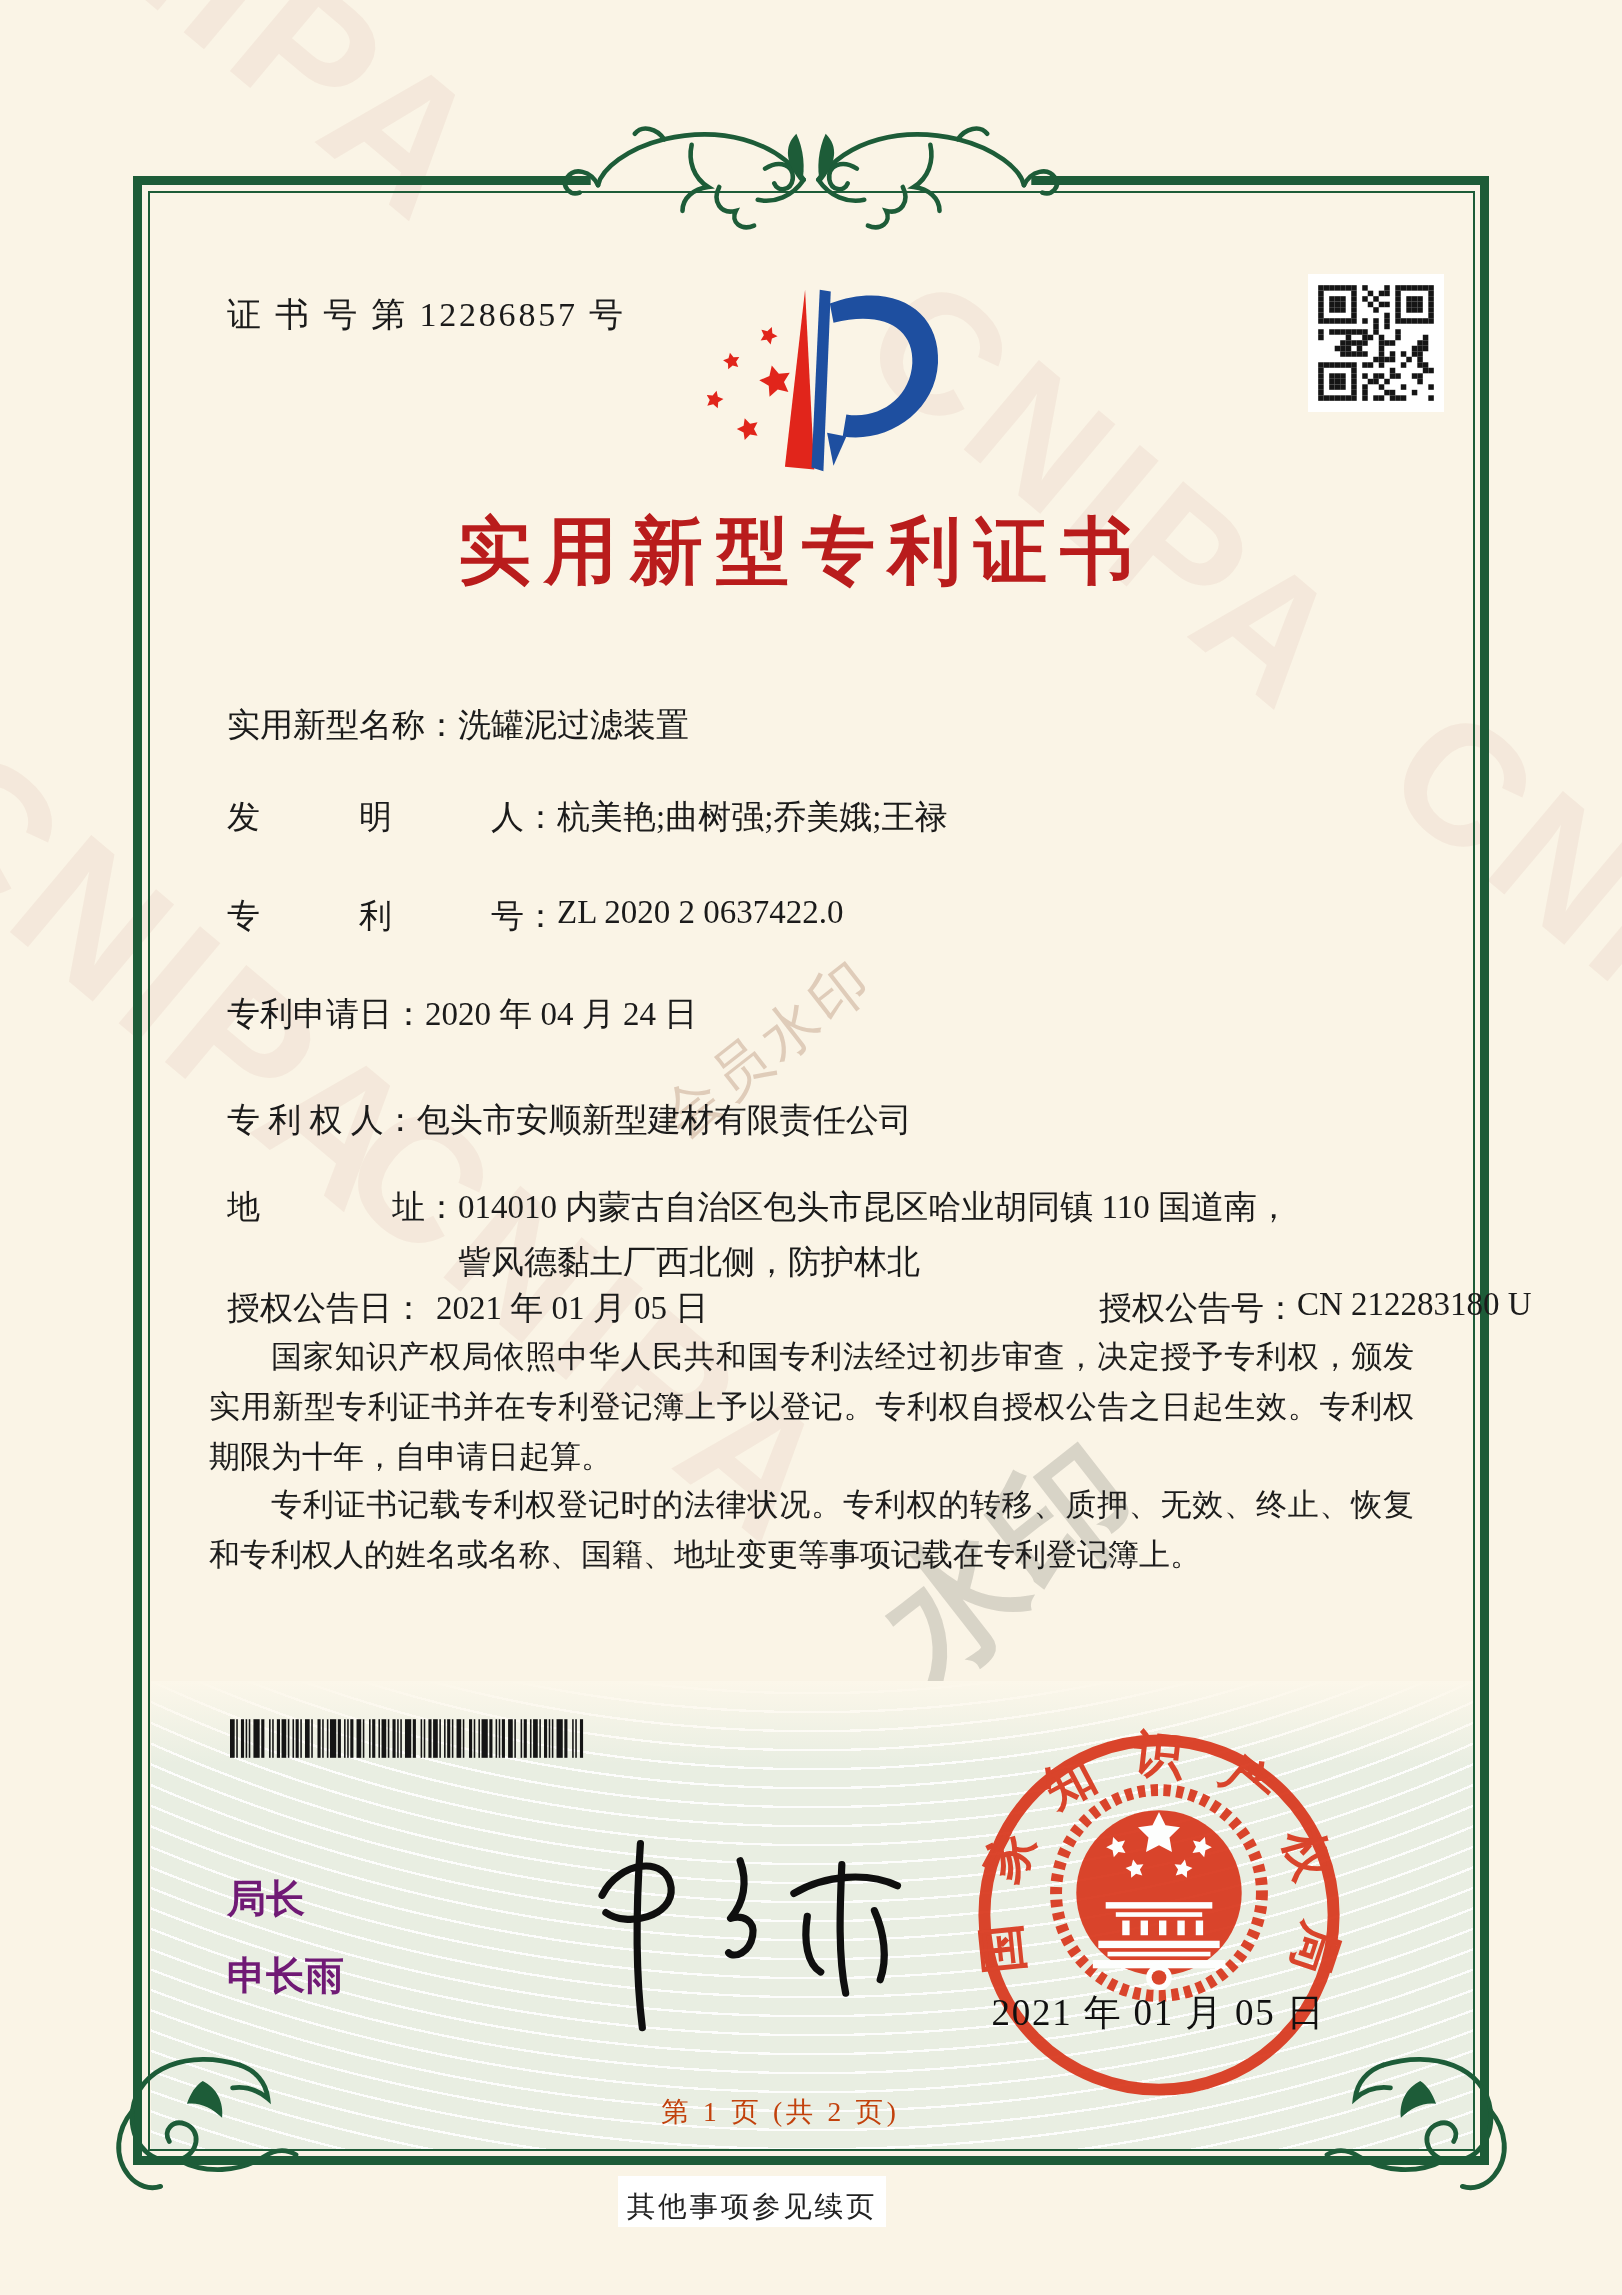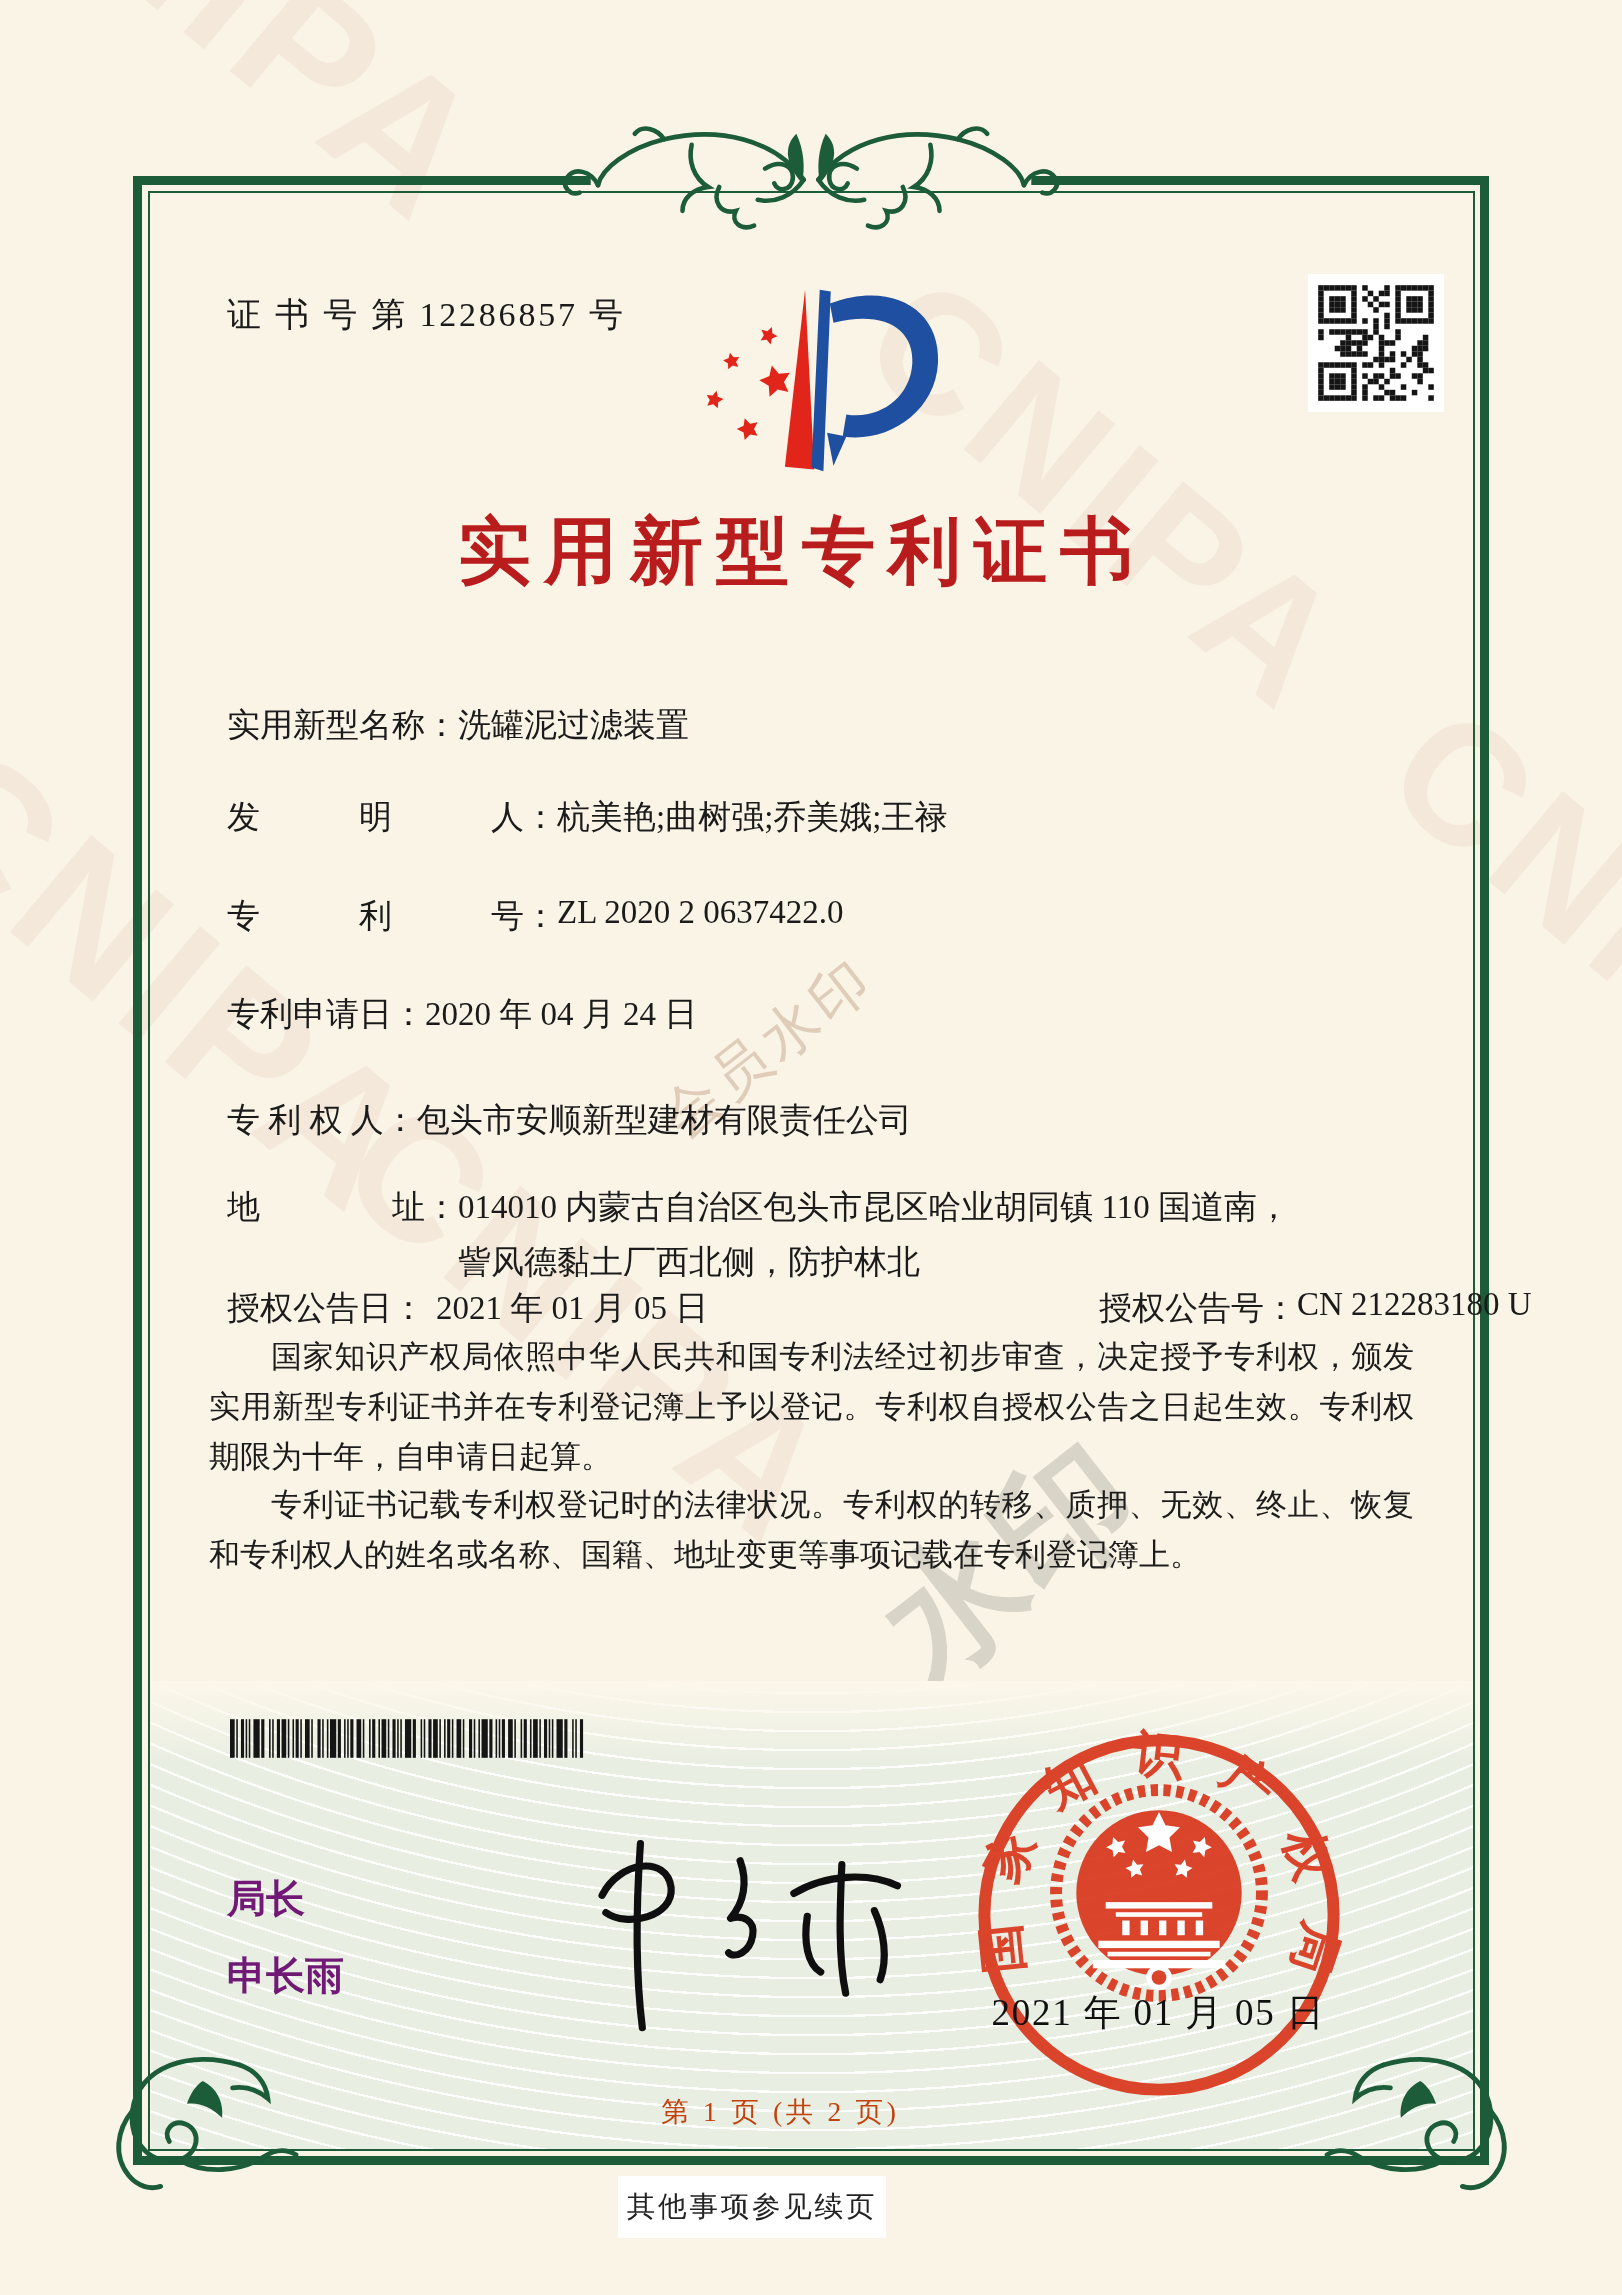--- a/index.html
+++ b/index.html
@@ -63,21 +63,21 @@
     font-family:"Liberation Sans","DejaVu Sans",sans-serif;color:#701a75;z-index:5;}
   .seal-date{
     position:absolute;left:973px;top:1988px;width:371px;text-align:center;
     font-size:37px;letter-spacing:1.8px;color:#101010;z-index:7;white-space:nowrap;
   }
   .page-info{
     position:absolute;left:133px;top:2094px;width:1295px;text-align:center;
     font-size:27.5px;letter-spacing:3.7px;z-index:5;color:#c2410c;
   }
   .note-box{
-    position:absolute;left:618px;top:2176px;width:268px;height:62px;
+    position:absolute;left:618px;top:2176px;width:268px;height:51px;
     background:#ffffff;z-index:5;text-align:center;line-height:62px;
     font-size:28.5px;letter-spacing:2.8px;color:#222;
   }
   
   .logo{position:absolute;left:707px;top:253px;width:275px;height:266px;z-index:5;}
   .qr{position:absolute;left:1308px;top:274px;width:136px;height:138px;background:#fff;z-index:5;
       display:flex;align-items:center;justify-content:center;}
   .barcode{position:absolute;left:230px;top:1719px;width:363px;height:39px;z-index:5;}
   .sig{position:absolute;left:551px;top:1832px;width:386px;height:211px;z-index:5;}
   .seal{position:absolute;left:966px;top:1722px;width:386px;height:386px;z-index:6;opacity:0.94;}

